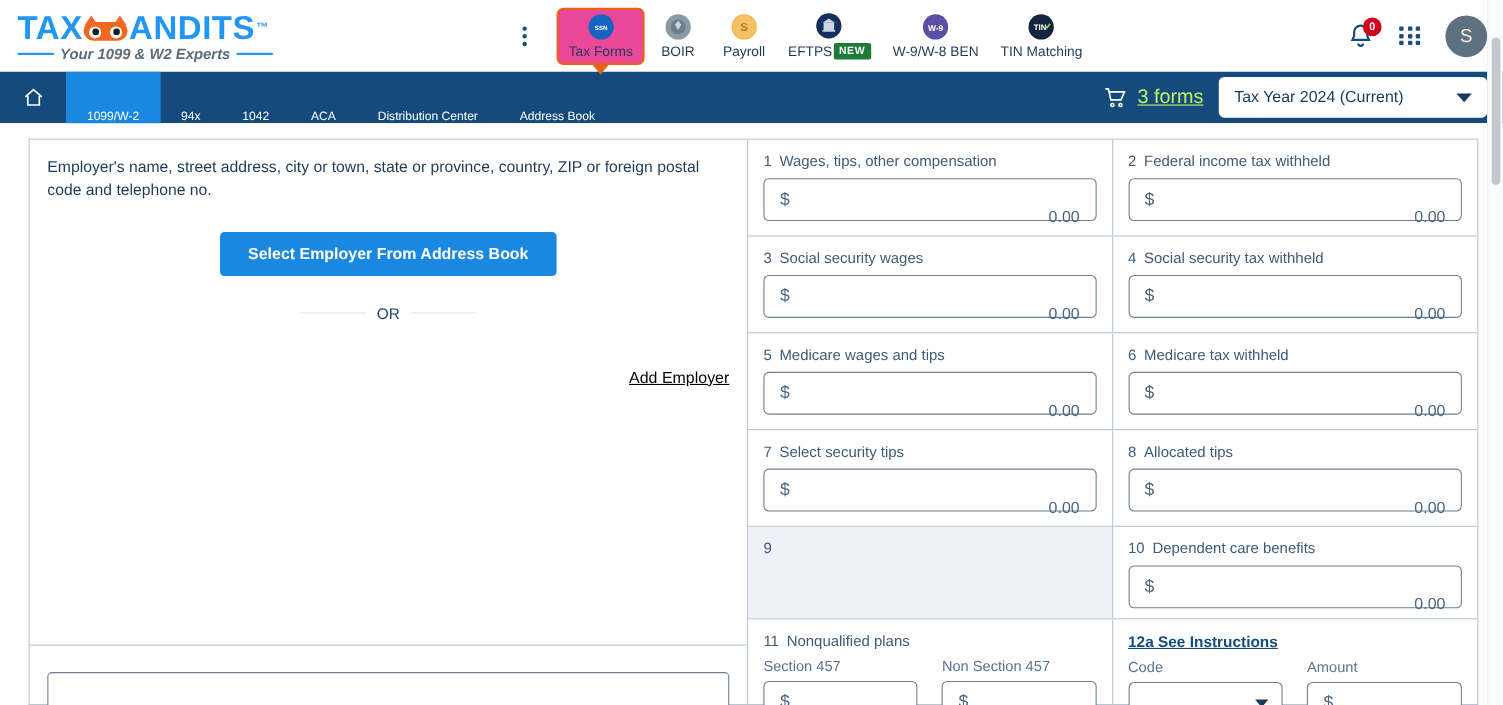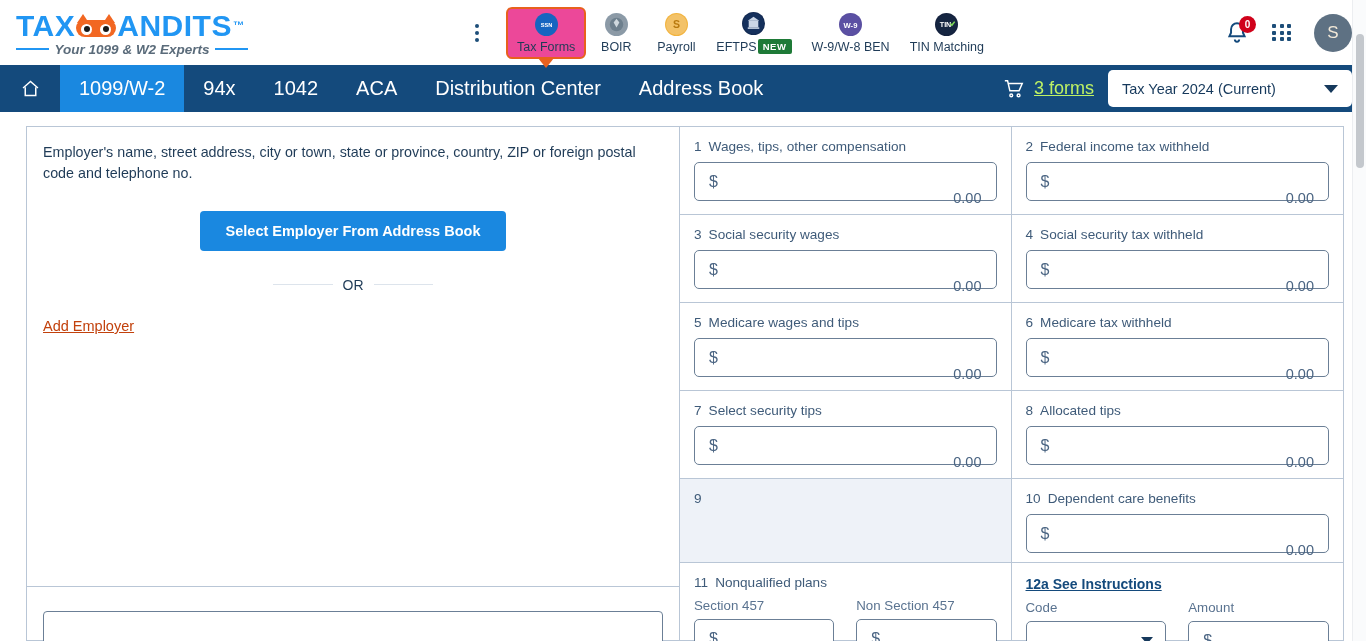--- a/index.html
+++ b/index.html
@@ -133,22 +133,22 @@
   .bluenav {
     height: 47px; background: #144a7c; display: flex; align-items: stretch;
     color: #fff; padding-right: 14px;
   }
   .bluenav .home {
     width: 60px; display: flex; align-items: center; justify-content: center;
     cursor: pointer;
   }
   .bluenav .home svg { width: 21px; height: 21px; }
   .navitem {
-    display: flex; align-items: center; padding: 0 19px;
-    font-size: 20px; cursor: pointer; white-space: nowrap;
+    display: flex; align-items: flex-end; padding: 0 19px;
+    font-size: 11px; cursor: pointer; white-space: nowrap;
   }
   .navitem.active { background: #1a88e0; }
   .navright { margin-left: auto; display: flex; align-items: center; gap: 14px; }
   .cart { display: flex; align-items: center; gap: 9px; cursor: pointer; }
   .cart svg { width: 22px; height: 22px; }
   .cart .lnk { font-size: 18px; text-decoration: underline; color: #bef264; }
   .yearsel {
     background: #fff; color: #16395c; border-radius: 5px;
     height: 37px; width: 244px; display: flex; align-items: center;
     padding: 0 14px; font-size: 14.5px; cursor: pointer;
@@ -177,22 +177,22 @@
     font-size: 14.5px; font-weight: 700; cursor: pointer;
     font-family: "Liberation Sans", sans-serif;
   }
   .or-row {
     display: flex; align-items: center; justify-content: center;
     gap: 10px; margin: 26px auto 0; width: 160px;
   }
   .or-row .rule { flex: 1; height: 1px; background: #dde4ec; }
   .or-row .or { font-size: 14px; color: #1f3b57; }
   .link-add {
-    display: block; text-align: left; margin-top: 25px;
-    color: #c2410c; font-size: 14.5px; text-decoration: underline; cursor: pointer;
+    display: block; text-align: right; margin-top: 43px;
+    color: #000000; font-size: 14.5px; text-decoration: underline; cursor: pointer;
   }
   .control-box { border-top: 1px solid #b9c6d6; padding: 14px 16px 0; flex: 1; }
   .control-label { font-size: 14.3px; color: #1f3b57; }
   .control-input {
     margin-top: 10px; width: 100%; height: 38px;
     border: 1px solid #6b7f96; border-radius: 4px; background: #fff;
     padding: 0 10px; font-size: 14px; color: #1f3b57;
     font-family: "Liberation Sans", sans-serif;
   }
 

